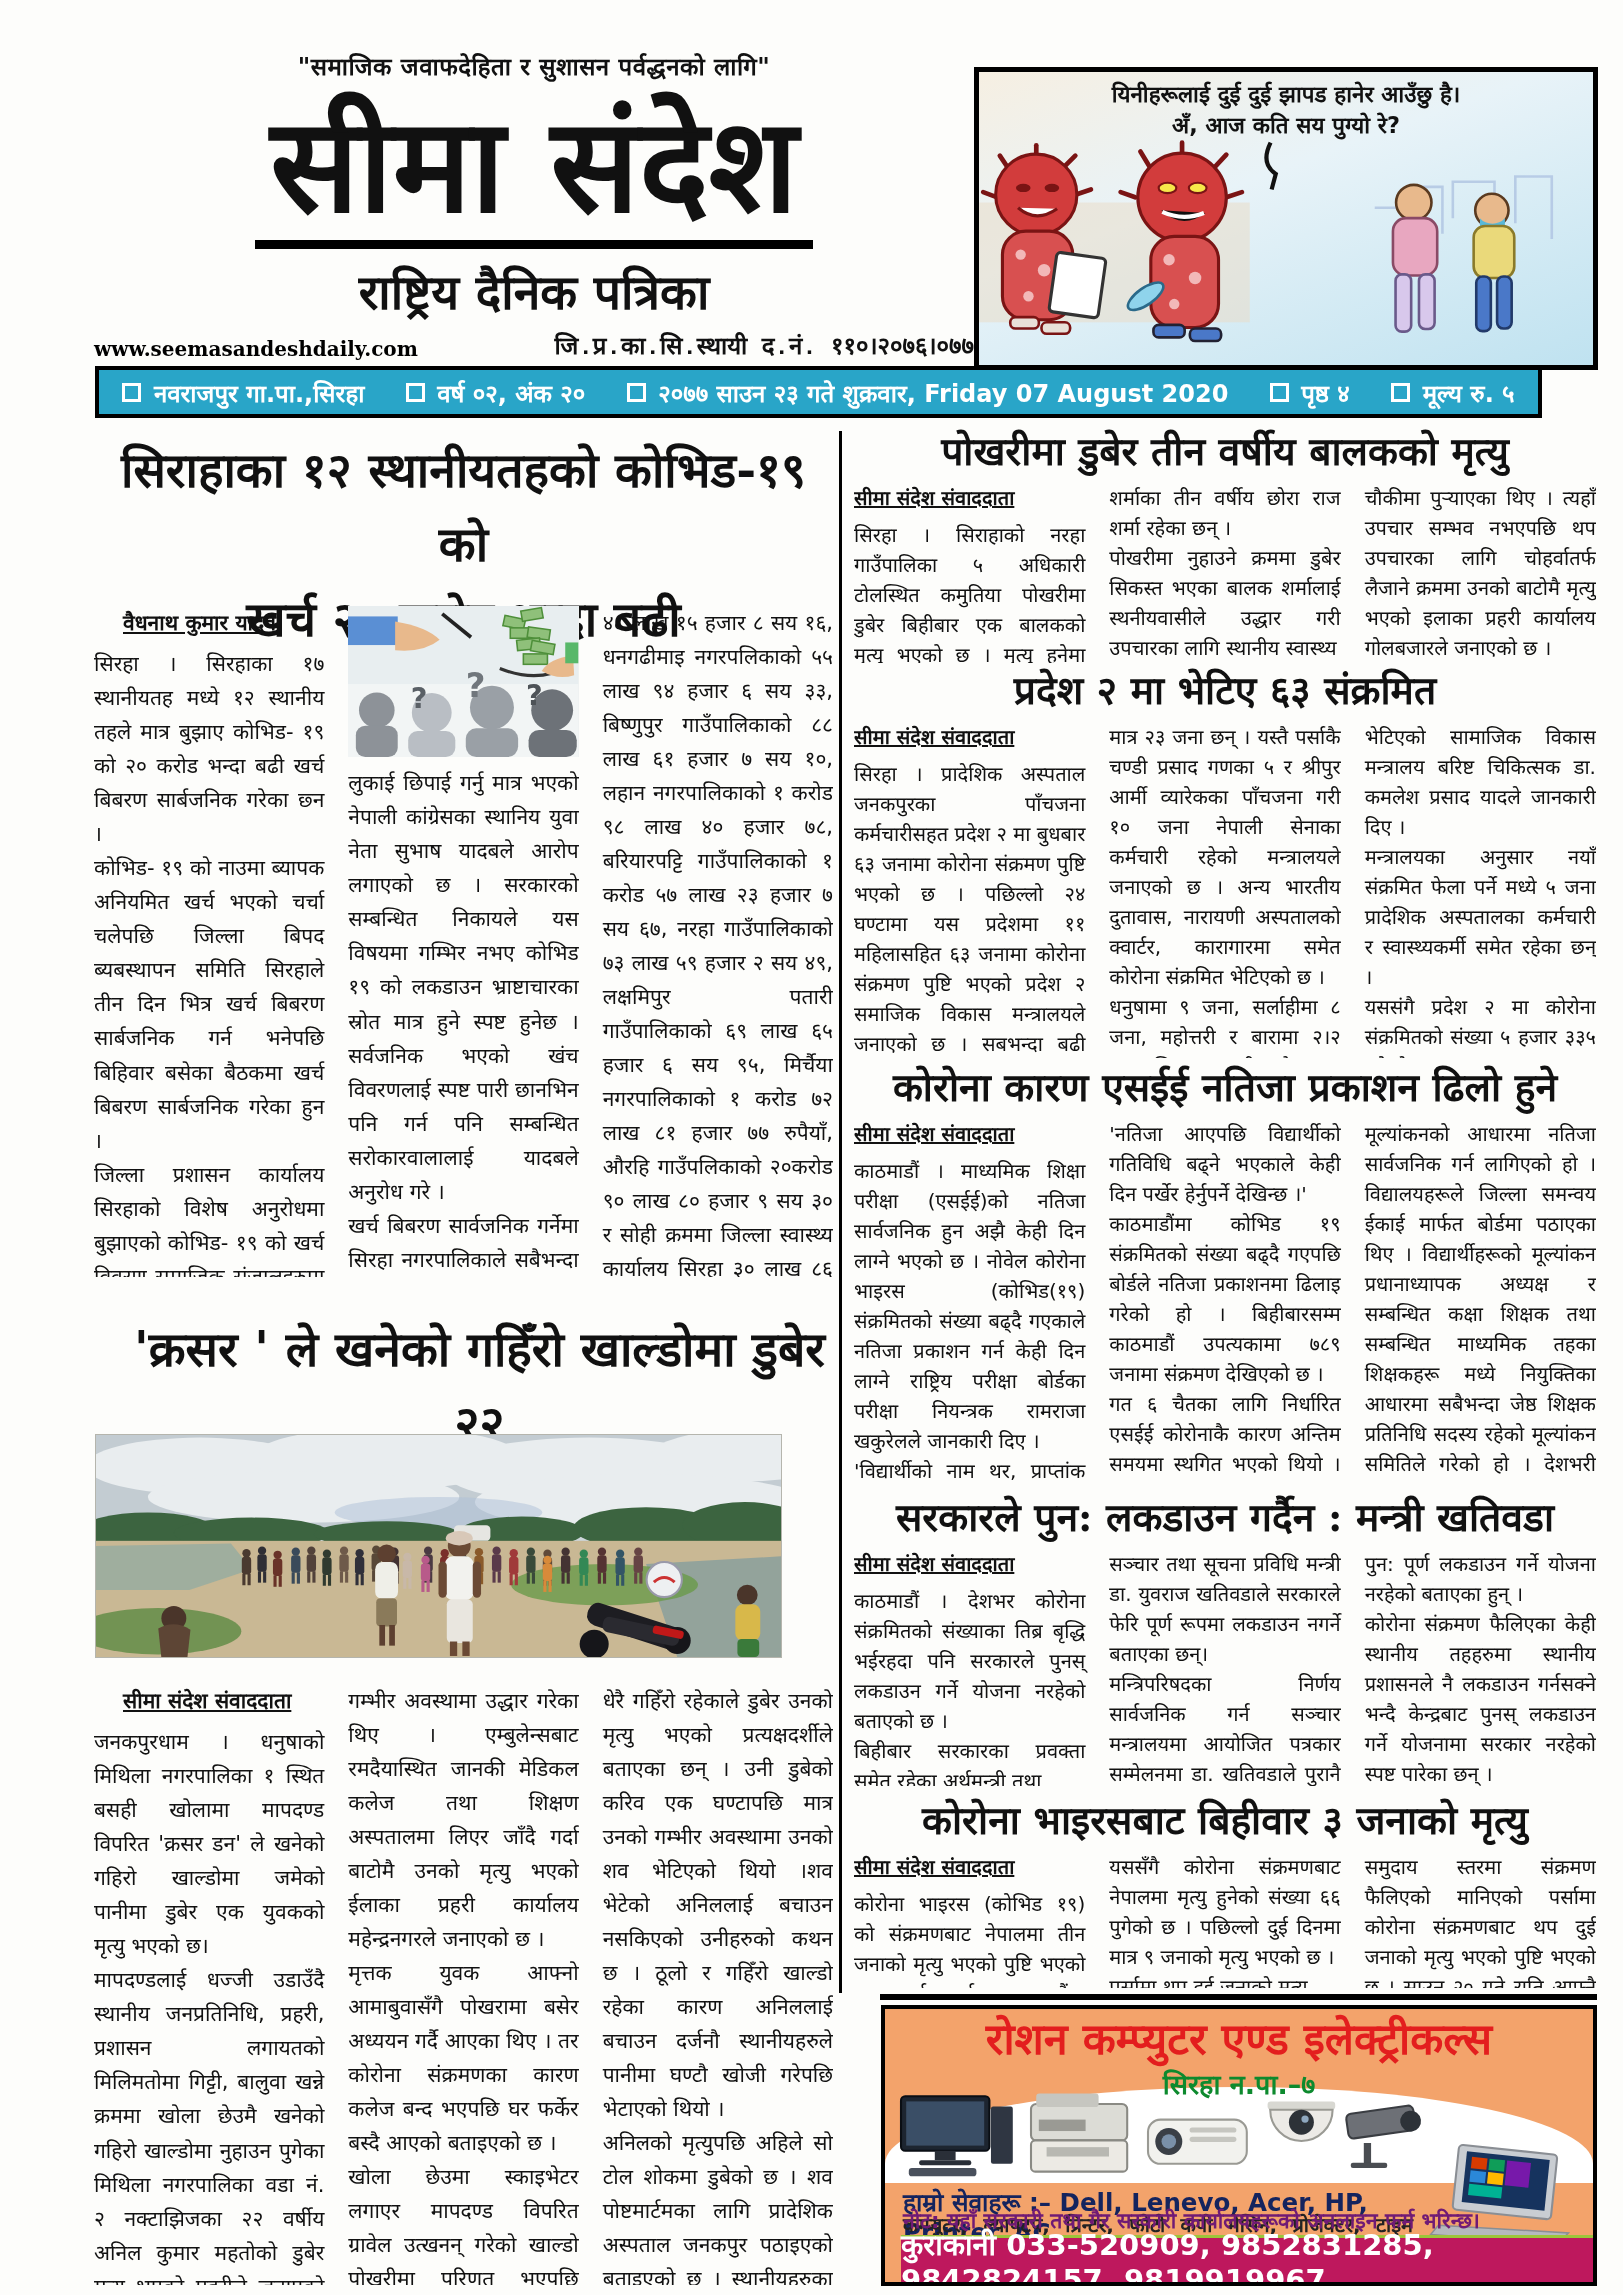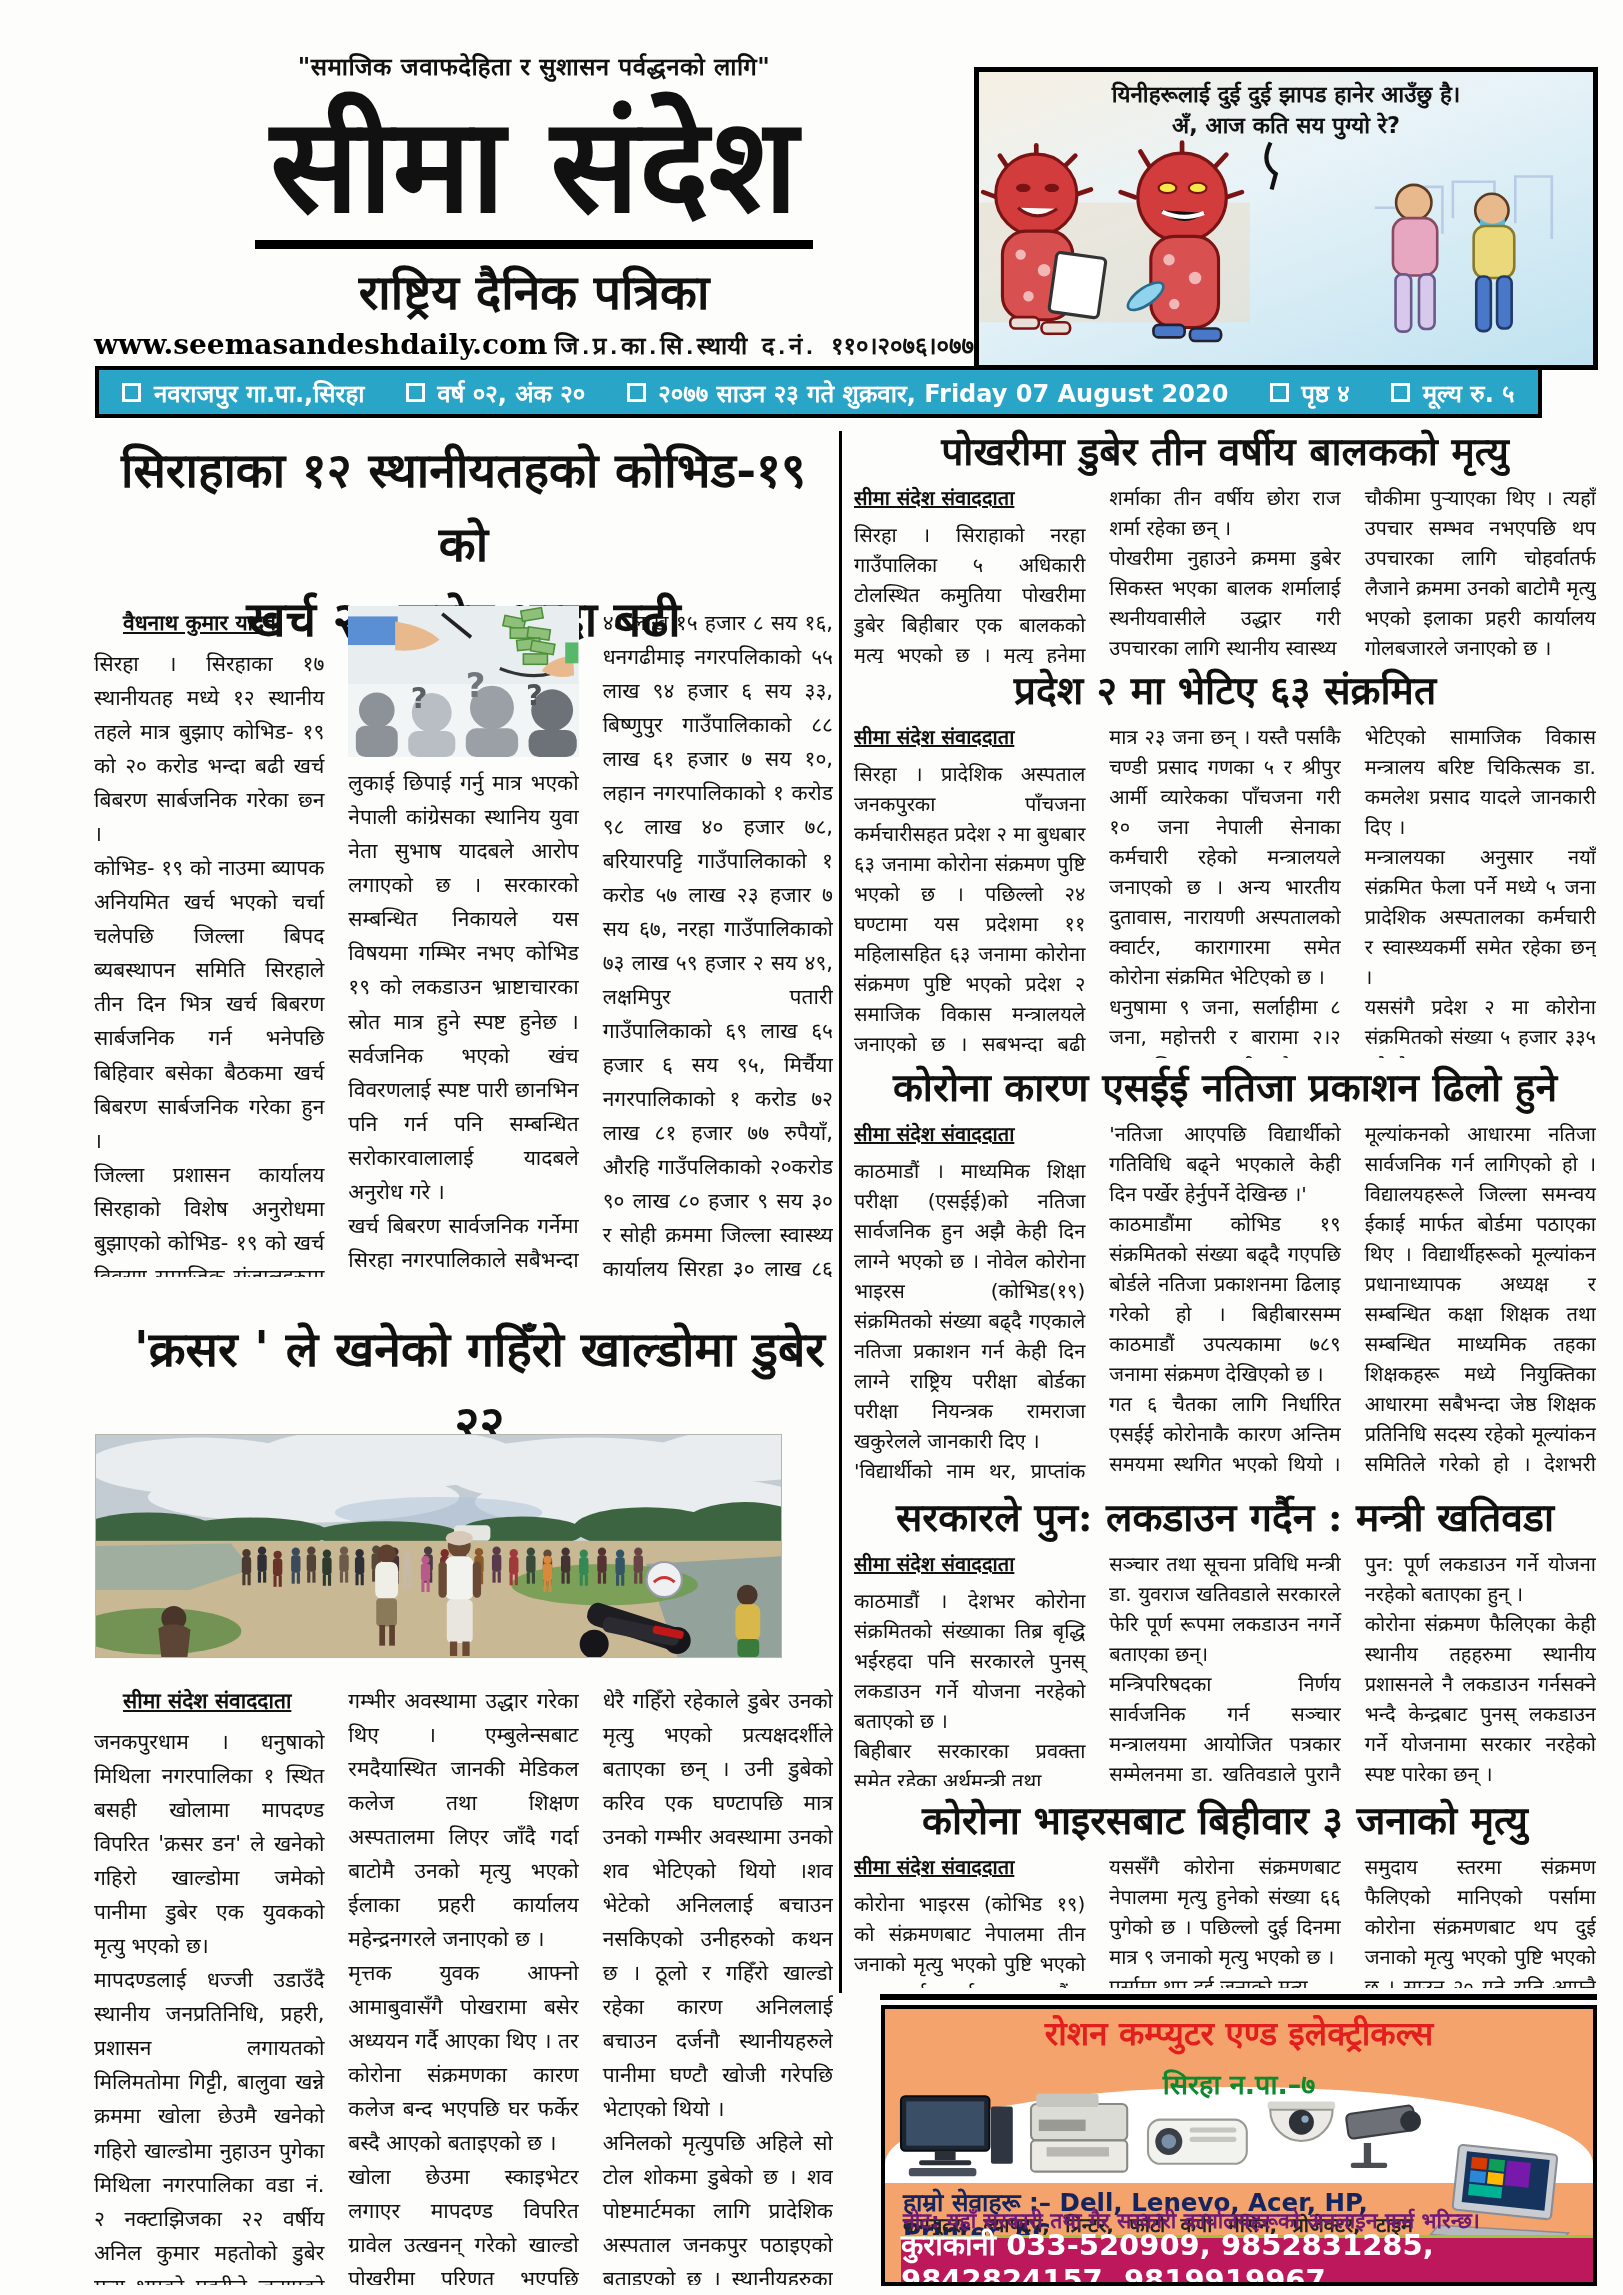--- a/index.html
+++ b/index.html
@@ -8,21 +8,21 @@
   .abs{position:absolute;}
   .pre{white-space:pre-line;}
   .center{text-align:center;}
   .just{text-align:justify;}
   
   .tagline{font-size:24px;font-weight:bold;letter-spacing:0.5px;}
   .mast-title{font-size:131px;font-weight:bold;line-height:1.08;display:inline-block;
               border-bottom:9.4px solid #000;padding:0 15.6px 3.1px 15.6px;font-family:"DejaVu Serif",serif;}
   .mast-sub{font-size:48px;font-weight:bold;margin-top:9.4px;font-family:"DejaVu Serif",serif;}
   .mast-bottom{display:flex;justify-content:space-between;align-items:flex-end;width:100%;}
-  .website{font-size:28px;font-weight:bold;font-family:"DejaVu Serif",serif;color:#000;text-decoration:none;}
+  .website{font-size:20px;font-weight:bold;font-family:"DejaVu Serif",serif;color:#000;text-decoration:none;}
   .registration{font-size:24px;font-weight:bold;font-family:Liberation Mono, monospace;}
   .cartoon-box{border:5.2px solid #000;background:linear-gradient(160deg,#f6efe2 0%,#e8f3f8 40%,#bfe2f0 100%);overflow:hidden;}
   .cartoon-caption{font-size:22.4px;font-weight:bold;line-height:1.35;text-align:center;width:100%;}
   
   .datebar{background:#29a5c8;border:4.2px solid #000;display:flex;align-items:center;
            color:#fff;font-size:24px;font-weight:bold;padding:0 23.4px;box-sizing:border-box;
            justify-content:space-between;}
   .db-item{display:flex;align-items:center;gap:12.5px;white-space:nowrap;}
   .sq{width:19px;height:19px;border:3.6px solid #fff;display:inline-block;box-sizing:border-box;background:transparent;}
   
@@ -33,21 +33,21 @@
   .col{flex:1 1 0;min-width:0;font-size:21px;line-height:1.62;}
   .col-sm{font-size:20px;line-height:1.5;}
   .byline{font-weight:bold;text-decoration:underline;margin:0 0 7.3px 29px;display:inline-block;}
   .bodytext{display:block;}
   .vrule{background:#000;}
   .hrule{background:#000;}
   .imgbox{width:100%;overflow:hidden;background:#eef1f1;}
   .photo{border:1.6px solid #b5b5ad;box-sizing:border-box;overflow:hidden;background:#cfd8dc;}
   
   .adbox{border:4.7px solid #000;background:#f3a36b;box-sizing:border-box;overflow:hidden;}
-  .ad-title{font-size:33px;font-weight:bold;color:#e31e1e;line-height:1.1;}
+  .ad-title{font-size:43px;font-weight:bold;color:#e31e1e;line-height:1.1;}
   .ad-sub{font-size:27px;font-weight:bold;color:#0d8a2e;}
   .ad-band{position:absolute;left:0;top:78px;width:100%;height:96px;background:#fff;
            border-radius:100% 100% 0 0/160% 160% 0 0;}
   .ad-services{font-size:24.5px;font-weight:bold;color:#14245e;}
   .ad-body{font-size:20px;font-weight:bold;color:#222;line-height:1.25;}
   .ad-note{font-size:21.3px;font-weight:bold;color:#701a75;}
   .ad-strip{position:absolute;left:16px;bottom:0;width:100%;height:44px;background:#be185d;
             border-top:3.1px solid #9cc53a;display:flex;align-items:center;justify-content:center;}
   .ad-contact{font-size:29px;font-weight:bold;color:#fff;}
 </style>

